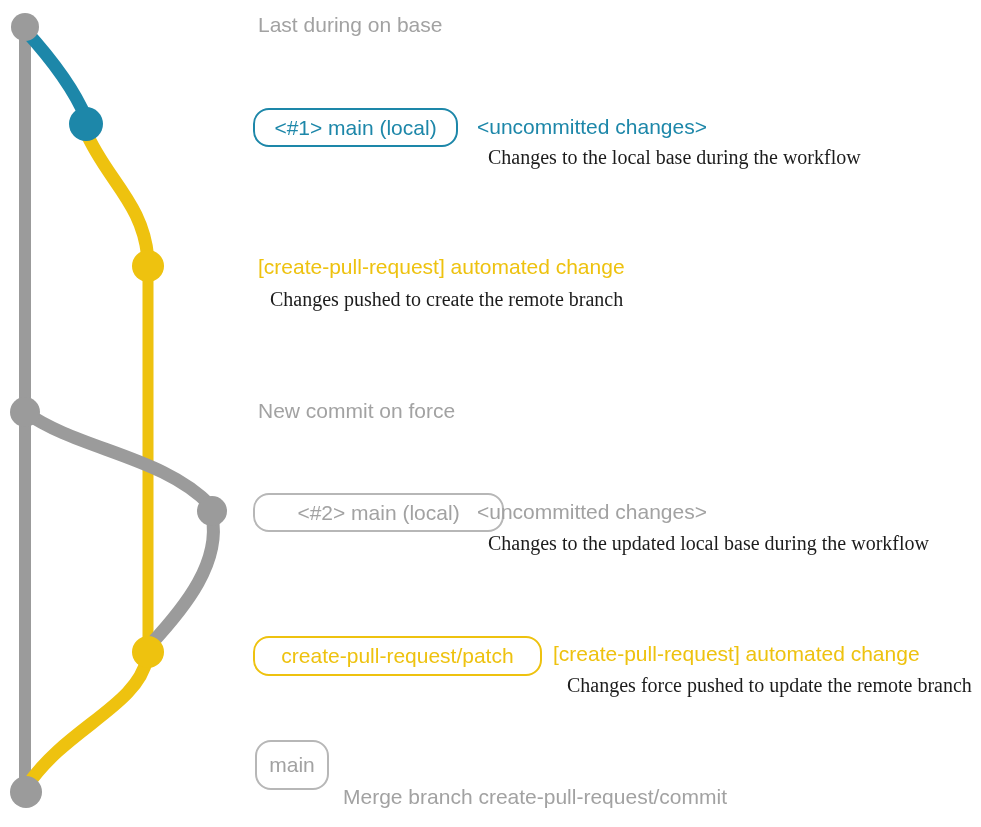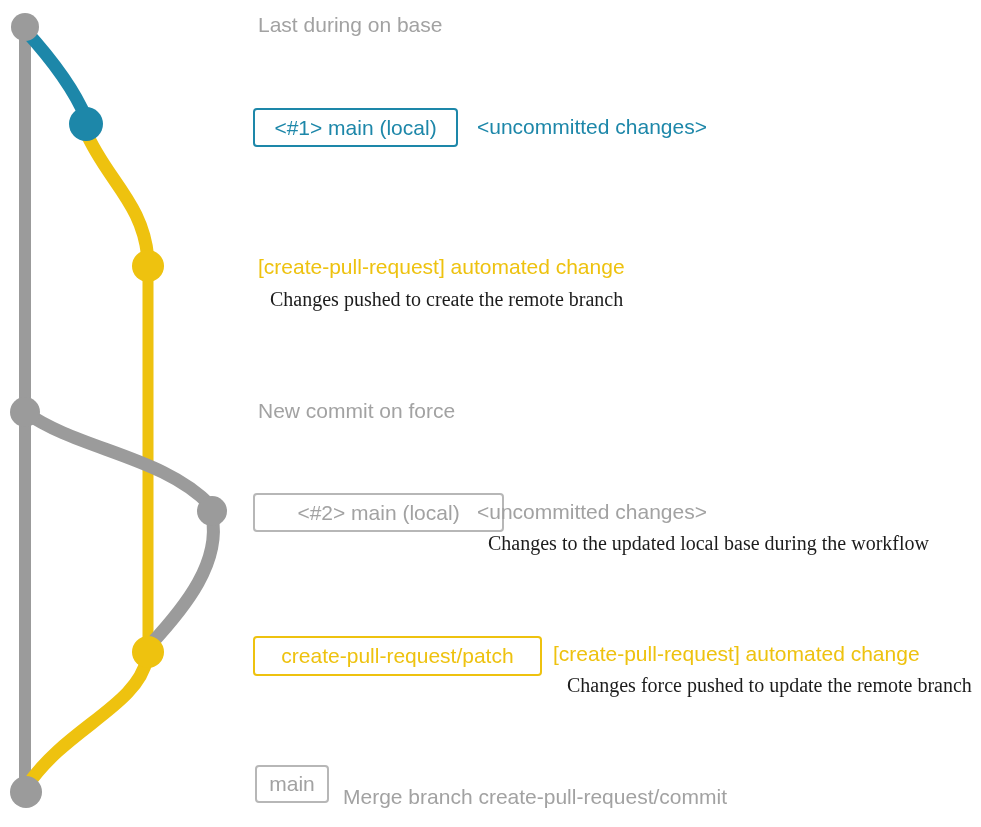--- a/index.html
+++ b/index.html
@@ -23,21 +23,21 @@
   .lbl{position:absolute;white-space:nowrap;font-size:21px;line-height:22px;}
   .lbl.gray{color:var(--c-gray_text);}
   .lbl.blue{color:var(--c-blue);}
   .lbl.yellow{color:var(--c-yellow);}
   .desc{
     position:absolute;white-space:nowrap;color:var(--c-black);
     font-family:"Liberation Serif","DejaVu Serif",serif;font-size:20px;line-height:21px;
   }
   .tag{
     position:absolute;white-space:nowrap;display:flex;align-items:center;justify-content:center;
-    font-size:21px;border:2px solid;border-radius:4px;background:var(--c-bg);
+    font-size:21px;border:2px solid;border-radius:16px;background:var(--c-bg);
   }
   .tag.blue{color:var(--c-blue);border-color:var(--c-blue);}
   .tag.gray{color:var(--c-gray_text);border-color:var(--c-gray_border);}
   .tag.yellow{color:var(--c-yellow);border-color:var(--c-yellow);}
 </style>
 </head>
 <body>
 
 <div class="stage">
 
@@ -63,30 +63,31 @@
     <circle cx="25" cy="412" r="15" class="fill-gray"></circle>
     <circle cx="212" cy="511" r="15" class="fill-gray"></circle>
     <circle cx="148" cy="652" r="16" class="fill-yellow"></circle>
     <circle cx="26" cy="792" r="16" class="fill-gray"></circle>
   </svg>
 
   <div class="lbl gray" style="left:258px;top:14px">Last during on base</div>
 
   <div class="tag blue" style="left:253px;top:108px;width:205px;height:39px">&lt;#1&gt; main (local)</div>
   <div class="lbl blue" style="left:477px;top:116px">&lt;uncommitted changes&gt;</div>
+  <div class="desc" style="left:488px;top:147px">Changes to the local base during the workflow</div>
 
   <div class="lbl yellow" style="left:258px;top:256px">[create-pull-request] automated change</div>
   <div class="desc" style="left:270px;top:289px">Changes pushed to create the remote branch</div>
 
   <div class="lbl gray" style="left:258px;top:400px">New commit on force</div>
 
   <div class="tag gray" style="left:253px;top:493px;width:251px;height:39px">&lt;#2&gt; main (local)</div>
   <div class="lbl gray" style="left:477px;top:501px">&lt;uncommitted changes&gt;</div>
   <div class="desc" style="left:488px;top:533px">Changes to the updated local base during the workflow</div>
 
   <div class="tag yellow" style="left:253px;top:636px;width:289px;height:40px">create-pull-request/patch</div>
   <div class="lbl yellow" style="left:553px;top:643px">[create-pull-request] automated change</div>
   <div class="desc" style="left:567px;top:675px">Changes force pushed to update the remote branch</div>
 
-  <div class="tag gray" style="left:255px;top:765px;width:74px;height:38px">main</div>
+  <div class="tag gray" style="left:255px;top:740px;width:74px;height:50px">main</div>
   <div class="lbl gray" style="left:343px;top:786px">Merge branch create-pull-request/commit</div>
 
 </div>
 
 </body></html>

